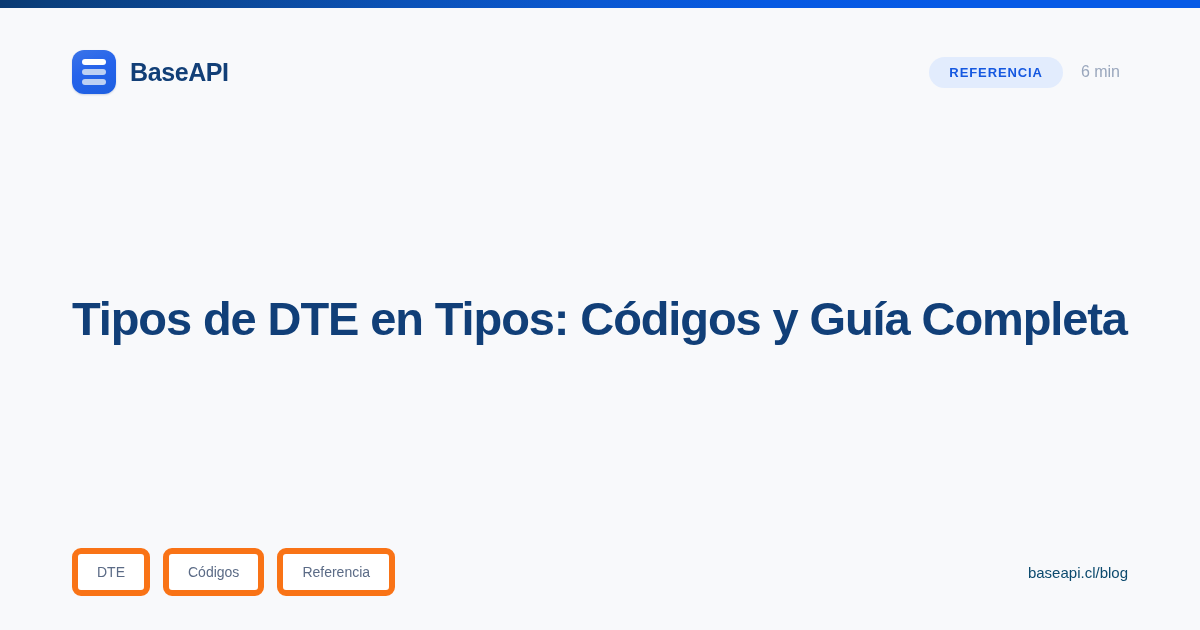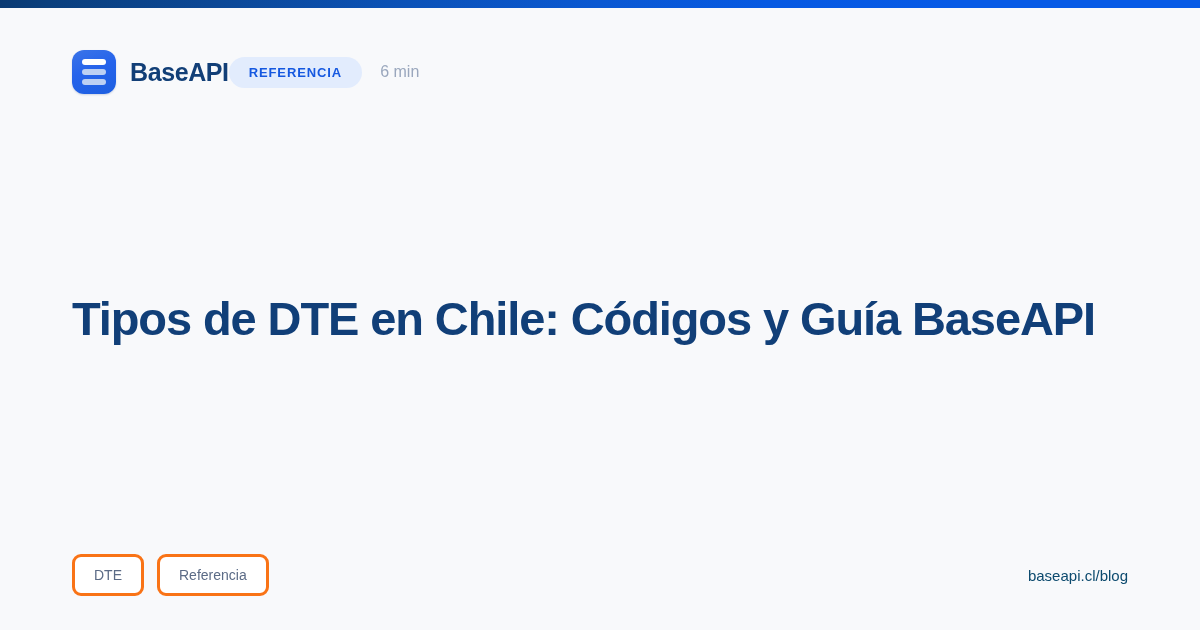--- a/index.html
+++ b/index.html
@@ -45,21 +45,22 @@
 
   
   .header {
     position:absolute;
     top:40px;
     left:72px;
     right:80px;
     height:48px;
     display:flex;
     align-items:center;
-    justify-content:flex-start;
+    justify-content:space-between;
+    gap:25px;
   }
 
   .brand {
     display:flex;
     align-items:center;
     gap:14px;
   }
 
   .logo-mark {
     width:44px;
@@ -148,21 +149,21 @@
   }
 
   .tags {
     display:flex;
     align-items:center;
     gap:13px;
   }
 
   .tag {
     background:#ffffff;
-    border:3px solid #f97316;
+    border:6px solid #f97316;
     border-radius:9px;
     padding:10px 19px;
     font-size:14px;
     color:#5b6b86;
     font-weight:400;
     white-space:nowrap;
   }
 
   .site-url {
     font-size:15px;
@@ -191,27 +192,28 @@
     </div>
 
     <div class="meta">
       <span class="badge">REFERENCIA</span>
       <span class="read-time">6 min</span>
     </div>
 
   </div>
 
   <div class="hero">
-    <h1 class="hero-title">Tipos de DTE en Chile: Códigos y Guía BaseAPI</h1>
+    <h1 class="hero-title">Tipos de DTE en Tipos: Códigos y Guía Completa</h1>
   </div>
 
   <div class="footer">
 
     <div class="tags">
       <span class="tag">DTE</span>
+      <span class="tag">Códigos</span>
       <span class="tag">Referencia</span>
     </div>
 
     <span class="site-url">baseapi.cl/blog</span>
 
   </div>
 
 </div>
 
 </body></html>

